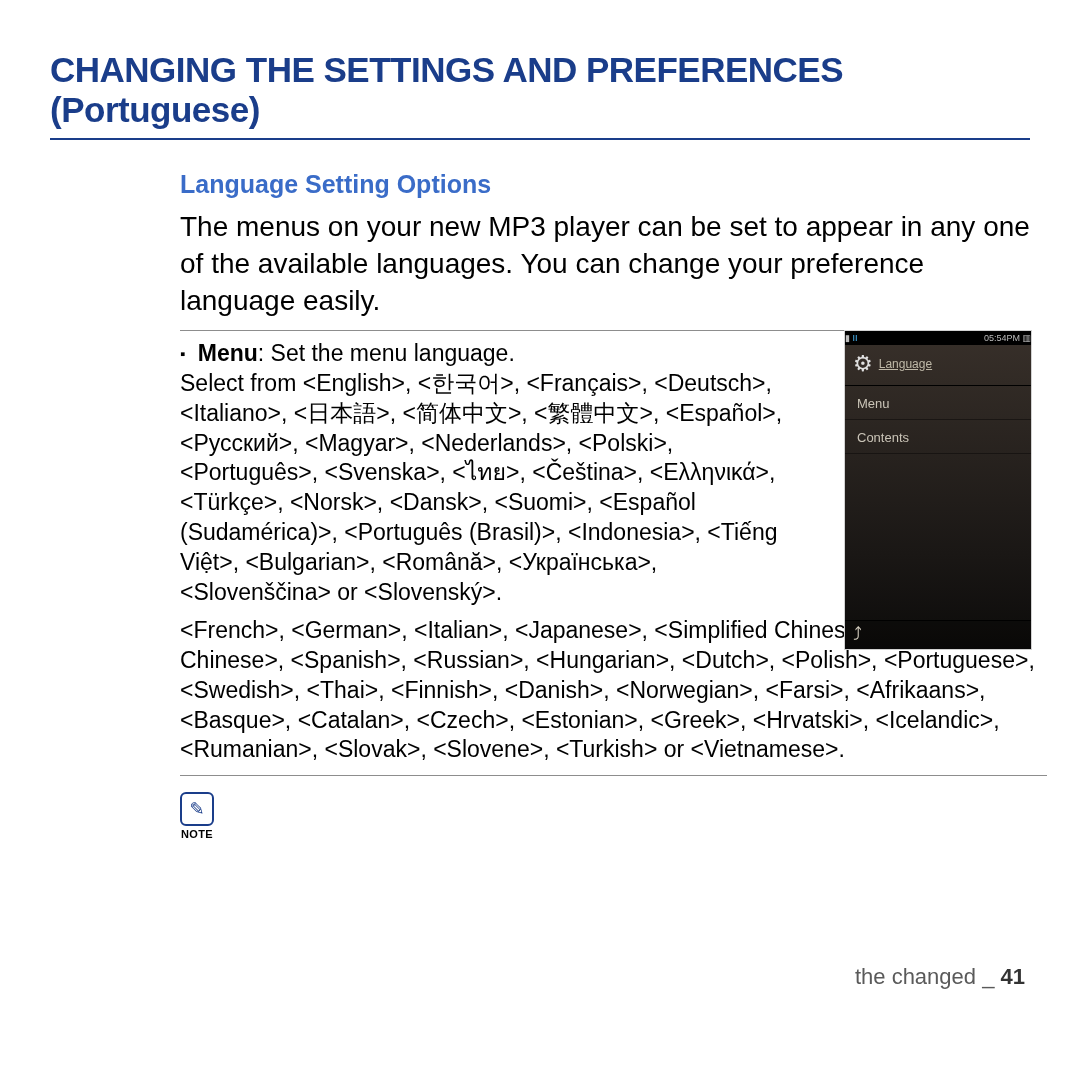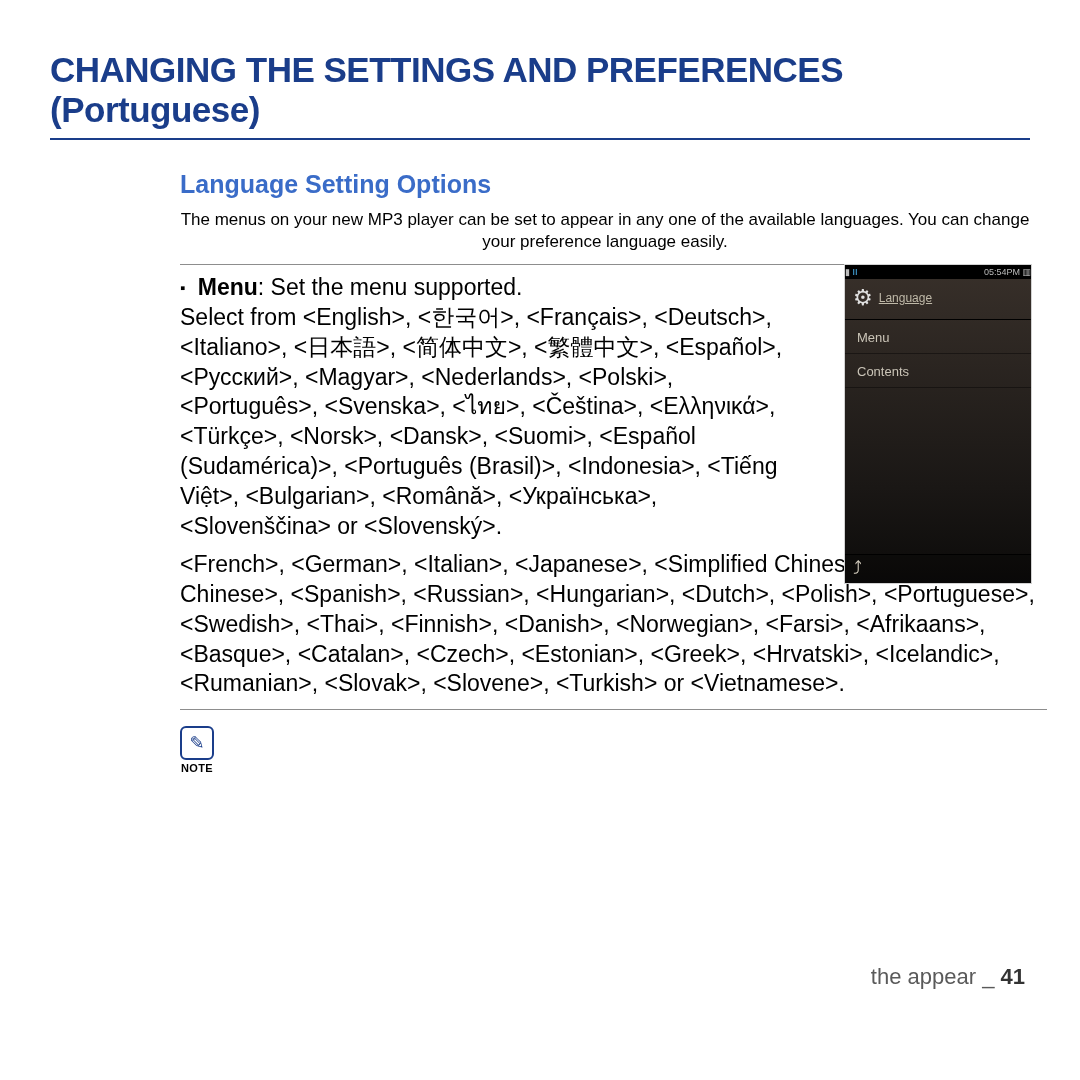--- a/index.html
+++ b/index.html
@@ -24,25 +24,24 @@
     padding-bottom: 8px;
     margin: 0 0 30px 0;
   }
   h2.subsection {
     color: #3a6cc8;
     font-size: 25px;
     margin: 12px 0 10px 0;
     padding-left: 130px;
   }
   .intro {
-    font-size: 17px;
+    font-size: 28px;
     line-height: 1.32;
     padding-left: 130px;
     margin: 0 0 10px 0;
-    text-align: center;
   }
   .columns {
     padding-left: 130px;
     position: relative;
   }
   .left {
     width: 620px;
     font-size: 23px;
     line-height: 1.3;
   }
@@ -153,21 +152,21 @@
   <h1 class="title">CHANGING THE SETTINGS AND PREFERENCES (Portuguese)</h1>
 
   <h2 class="subsection">Language Setting Options</h2>
   <p class="intro">The menus on your new MP3 player can be set to appear in any one of the available languages. You can change your preference language easily.</p>
 
   <div class="columns">
     <hr class="sep">
     <div class="left">
       <div class="bullet">
         <span class="sq">▪</span>
-        <b>Menu</b><span>: Set the menu supported.</span><br>
+        <b>Menu</b><span>: Set the menu language.</span><br>
         <span>Select from &lt;English&gt;, &lt;한국어&gt;, &lt;Français&gt;, &lt;Deutsch&gt;, &lt;Italiano&gt;, &lt;日本語&gt;, &lt;简体中文&gt;, &lt;繁體中文&gt;, &lt;Español&gt;, &lt;Русский&gt;, &lt;Magyar&gt;, &lt;Nederlands&gt;, &lt;Polski&gt;, &lt;Português&gt;, &lt;Svenska&gt;, &lt;ไทย&gt;, &lt;Čeština&gt;, &lt;Eλληνικά&gt;, &lt;Türkçe&gt;, &lt;Norsk&gt;, &lt;Dansk&gt;, &lt;Suomi&gt;, &lt;Español (Sudamérica)&gt;, &lt;Português (Brasil)&gt;, &lt;Indonesia&gt;, &lt;Tiếng Việt&gt;, &lt;Bulgarian&gt;, &lt;Română&gt;, &lt;Українська&gt;, &lt;Slovenščina&gt; or &lt;Slovenský&gt;.</span>
       </div>
 
     </div>
     <div style="font-size:23px;line-height:1.3;width:860px;">
       <span>&lt;French&gt;, &lt;German&gt;, &lt;Italian&gt;, &lt;Japanese&gt;, &lt;Simplified Chinese&gt;, &lt;Tranditional Chinese&gt;, &lt;Spanish&gt;, &lt;Russian&gt;, &lt;Hungarian&gt;, &lt;Dutch&gt;, &lt;Polish&gt;, &lt;Portuguese&gt;, &lt;Swedish&gt;, &lt;Thai&gt;, &lt;Finnish&gt;, &lt;Danish&gt;, &lt;Norwegian&gt;, &lt;Farsi&gt;, &lt;Afrikaans&gt;, &lt;Basque&gt;, &lt;Catalan&gt;, &lt;Czech&gt;, &lt;Estonian&gt;, &lt;Greek&gt;, &lt;Hrvatski&gt;, &lt;Icelandic&gt;, &lt;Rumanian&gt;, &lt;Slovak&gt;, &lt;Slovene&gt;, &lt;Turkish&gt; or &lt;Vietnamese&gt;.</span>
     </div>
     <hr class="sep" style="width:102%;">
 
     <div class="screen">
@@ -188,15 +187,15 @@
   </div>
 
   <div class="noteblock">
     <div class="noteicon-wrap">
       <div class="noteicon">✎</div>
       <div class="notelabel">NOTE</div>
     </div>
   </div>
 
   <div class="footer">
-    <span>the appear _</span><span class="pg"> 41</span>
+    <span>the changed _</span><span class="pg"> 41</span>
   </div>
 </div>
 
 </body></html>

